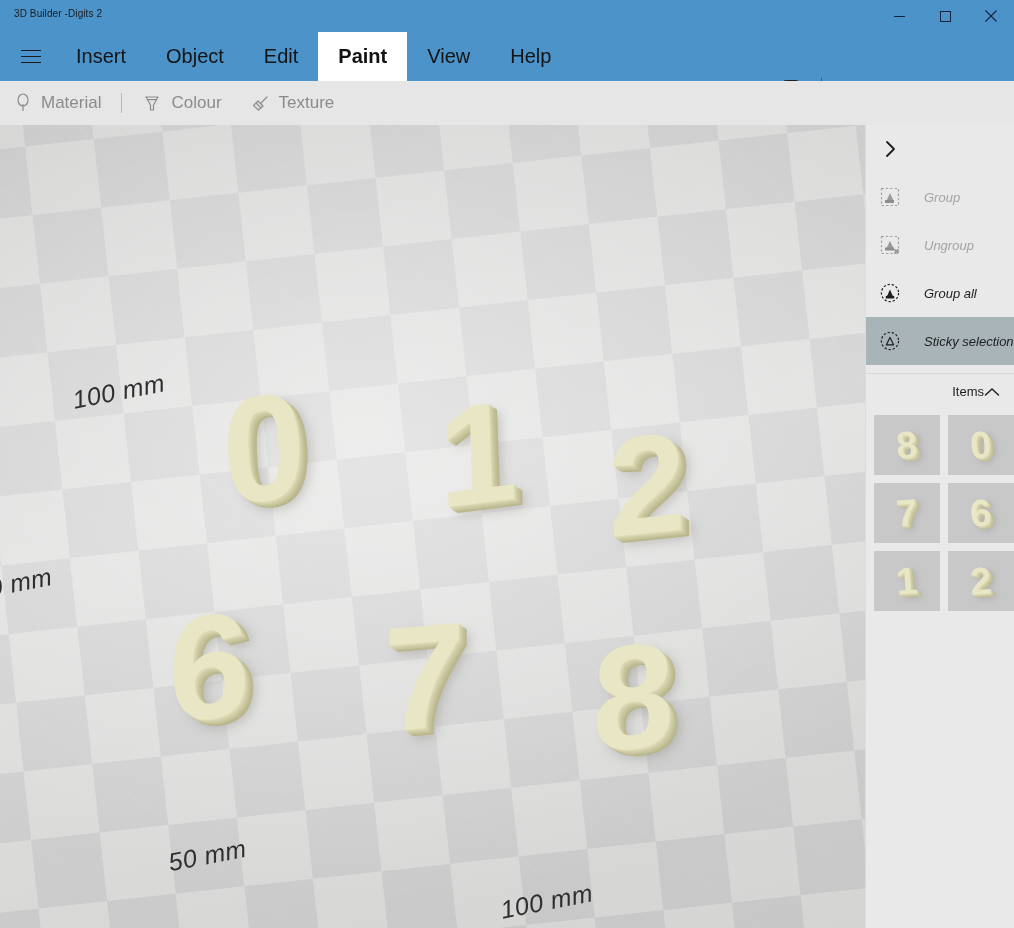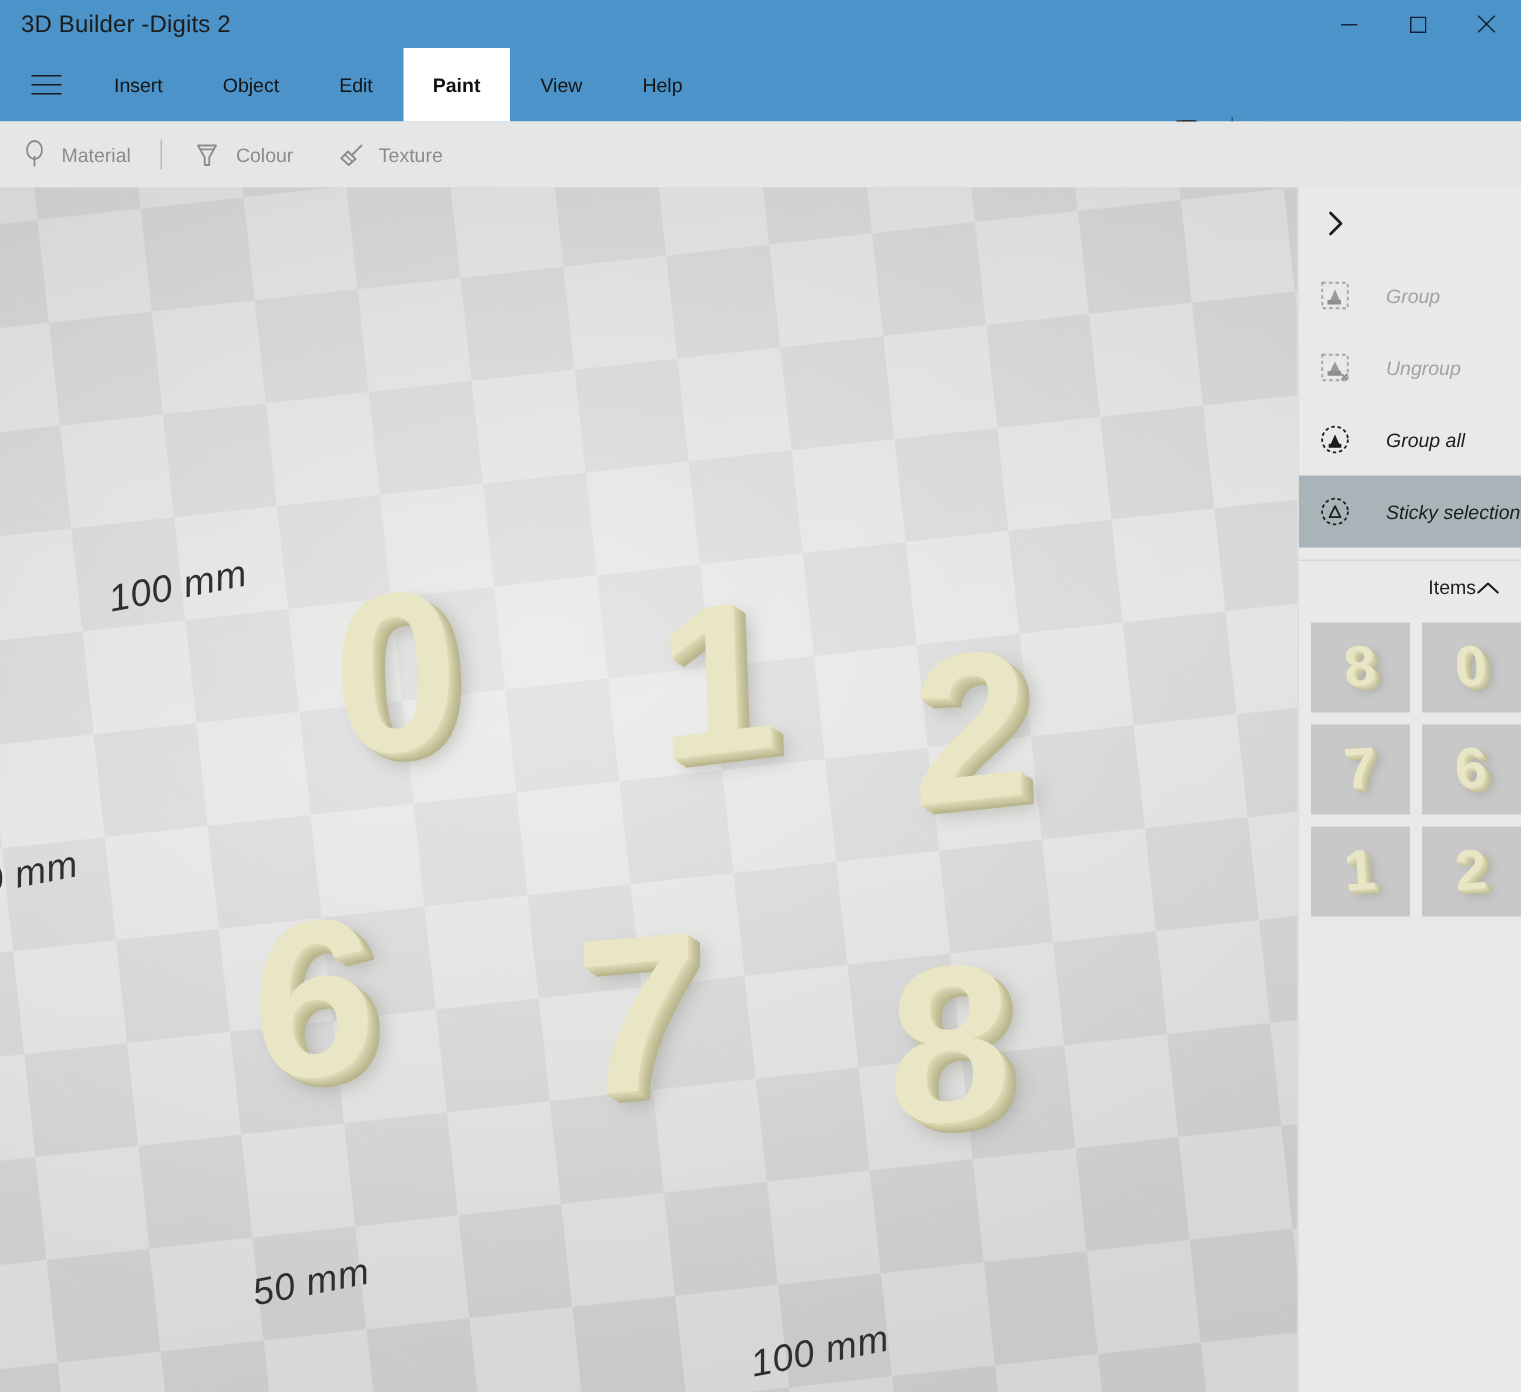--- a/index.html
+++ b/index.html
@@ -13,21 +13,21 @@
   #app { position: relative; width: 1014px; height: 928px; overflow: hidden; }
 
   
   .titlebar {
     position: absolute; top: 0; left: 0;
     width: 1014px; height: 32px;
     background: #4b93c8;
   }
   .titlebar-text {
     position: absolute; left: 14px; top: 8px;
-    font-size: 16px; color: #1c1c1c; letter-spacing: .1px;
+    font-size: 10px; color: #1c1c1c; letter-spacing: .1px;
     white-space: nowrap; user-select: none;
   }
   .win-btns { position: absolute; right: 0; top: 0; display: flex; height: 32px; }
   .win-btn {
     width: 46px; height: 32px;
     display: flex; align-items: center; justify-content: center;
     cursor: default;
   }
   .win-btn svg { display: block; }
 
@@ -44,21 +44,21 @@
     cursor: default;
   }
   .ham-lines { width: 20px; }
   .ham-lines i {
     display: block; height: 1px; background: #1b1b1b; margin: 5px 0;
   }
   .menu-tabs { position: absolute; left: 56px; top: 0; display: flex; height: 49px; }
   .menu-tab {
     height: 49px; padding: 0 20px;
     display: flex; align-items: center; justify-content: flex-start;
-    font-size: 13px; color: #141414; cursor: default;
+    font-size: 20px; color: #141414; cursor: default;
     white-space: nowrap;
   }
   .menu-tab.active { background: #ffffff; color: #111; font-weight: bold; }
 
   .title-actions {
     position: absolute; right: 96px; top: 32px;
     height: 49px; display: flex; align-items: center;
   }
   .ta-item {
     display: flex; align-items: center; gap: 8px;
@@ -71,21 +71,21 @@
   
   .toolbar2 {
     position: absolute; top: 81px; left: 0;
     width: 1014px; height: 44px;
     background: #e6e6e6;
     display: flex; align-items: center;
   }
   .tb-item {
     display: flex; align-items: center; gap: 9px;
     height: 44px; padding: 0 14px;
-    font-size: 13px; color: #8b8b8b; cursor: default; white-space: nowrap;
+    font-size: 17px; color: #8b8b8b; cursor: default; white-space: nowrap;
   }
   .tb-sep { width: 1px; height: 20px; background: #b9b9b9; margin: 0 6px; }
 
   
   .viewport {
     position: absolute; top: 125px; left: 0;
     width: 865px; height: 803px;
     overflow: hidden;
     background: #d9d9d9;
   }

